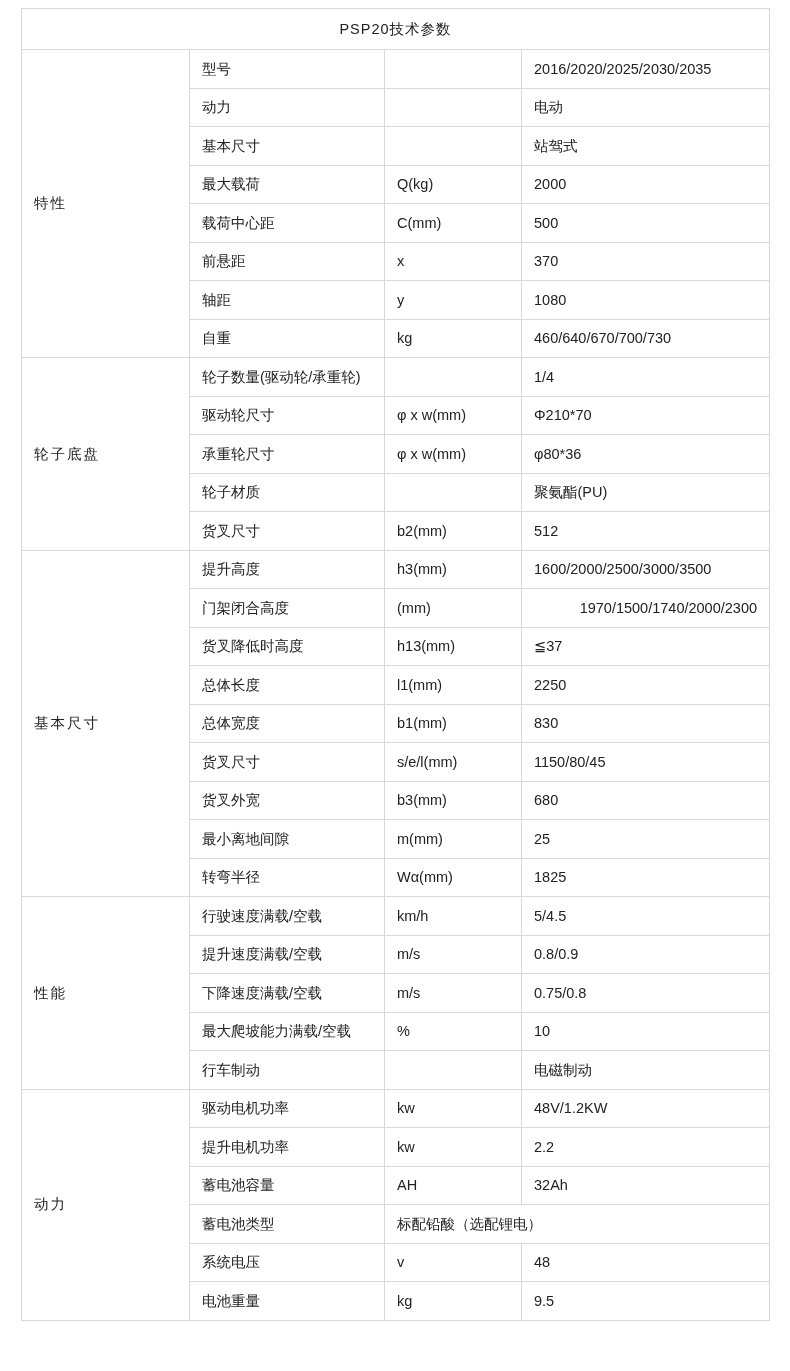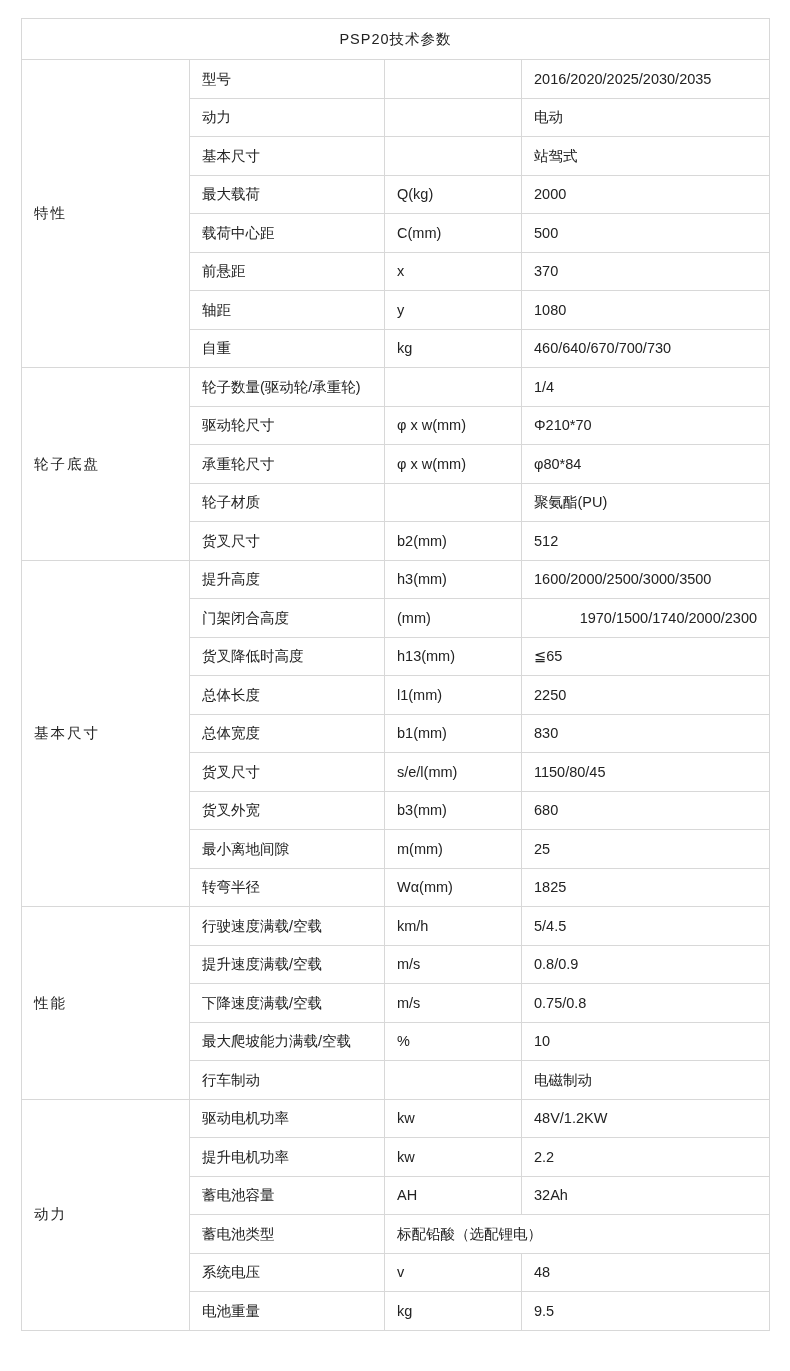--- a/index.html
+++ b/index.html
@@ -9,21 +9,21 @@
   }
   body {
     font-family: "Liberation Sans", sans-serif;
     color: #1a1a1a;
     -webkit-font-smoothing: antialiased;
   }
   .sheet {
     width: 790px;
     height: 1371px;
     box-sizing: border-box;
-    padding: 18px 21px 0 21px;
+    padding: 8px 21px 0 21px;
     background: #ffffff;
     position: relative;
   }
   table.spec {
     border-collapse: collapse;
     width: 748px;
     table-layout: fixed;
   }
   table.spec td {
     border: 1px solid #d8d8d8;
@@ -128,21 +128,21 @@
           <td class="value-cell">1/4</td>
         </tr>
         <tr class="row-h">
           <td class="name-cell">驱动轮尺寸</td>
           <td class="unit-cell">φ x w(mm)</td>
           <td class="value-cell">Φ210*70</td>
         </tr>
         <tr class="row-h">
           <td class="name-cell">承重轮尺寸</td>
           <td class="unit-cell">φ x w(mm)</td>
-          <td class="value-cell">φ80*84</td>
+          <td class="value-cell">φ80*36</td>
         </tr>
         <tr class="row-h">
           <td class="name-cell">轮子材质</td>
           <td class="unit-cell"></td>
           <td class="value-cell">聚氨酯(PU)</td>
         </tr>
         <tr class="row-h">
           <td class="name-cell">货叉尺寸</td>
           <td class="unit-cell">b2(mm)</td>
           <td class="value-cell">512</td>
@@ -154,21 +154,21 @@
           <td class="value-cell">1600/2000/2500/3000/3500</td>
         </tr>
         <tr class="row-h">
           <td class="name-cell">门架闭合高度</td>
           <td class="unit-cell">(mm)</td>
           <td class="value-cell small-val">1970/1500/1740/2000/2300</td>
         </tr>
         <tr class="row-h">
           <td class="name-cell">货叉降低时高度</td>
           <td class="unit-cell">h13(mm)</td>
-          <td class="value-cell">≦65</td>
+          <td class="value-cell">≦37</td>
         </tr>
         <tr class="row-h">
           <td class="name-cell">总体长度</td>
           <td class="unit-cell">l1(mm)</td>
           <td class="value-cell">2250</td>
         </tr>
         <tr class="row-h">
           <td class="name-cell">总体宽度</td>
           <td class="unit-cell">b1(mm)</td>
           <td class="value-cell">830</td>

